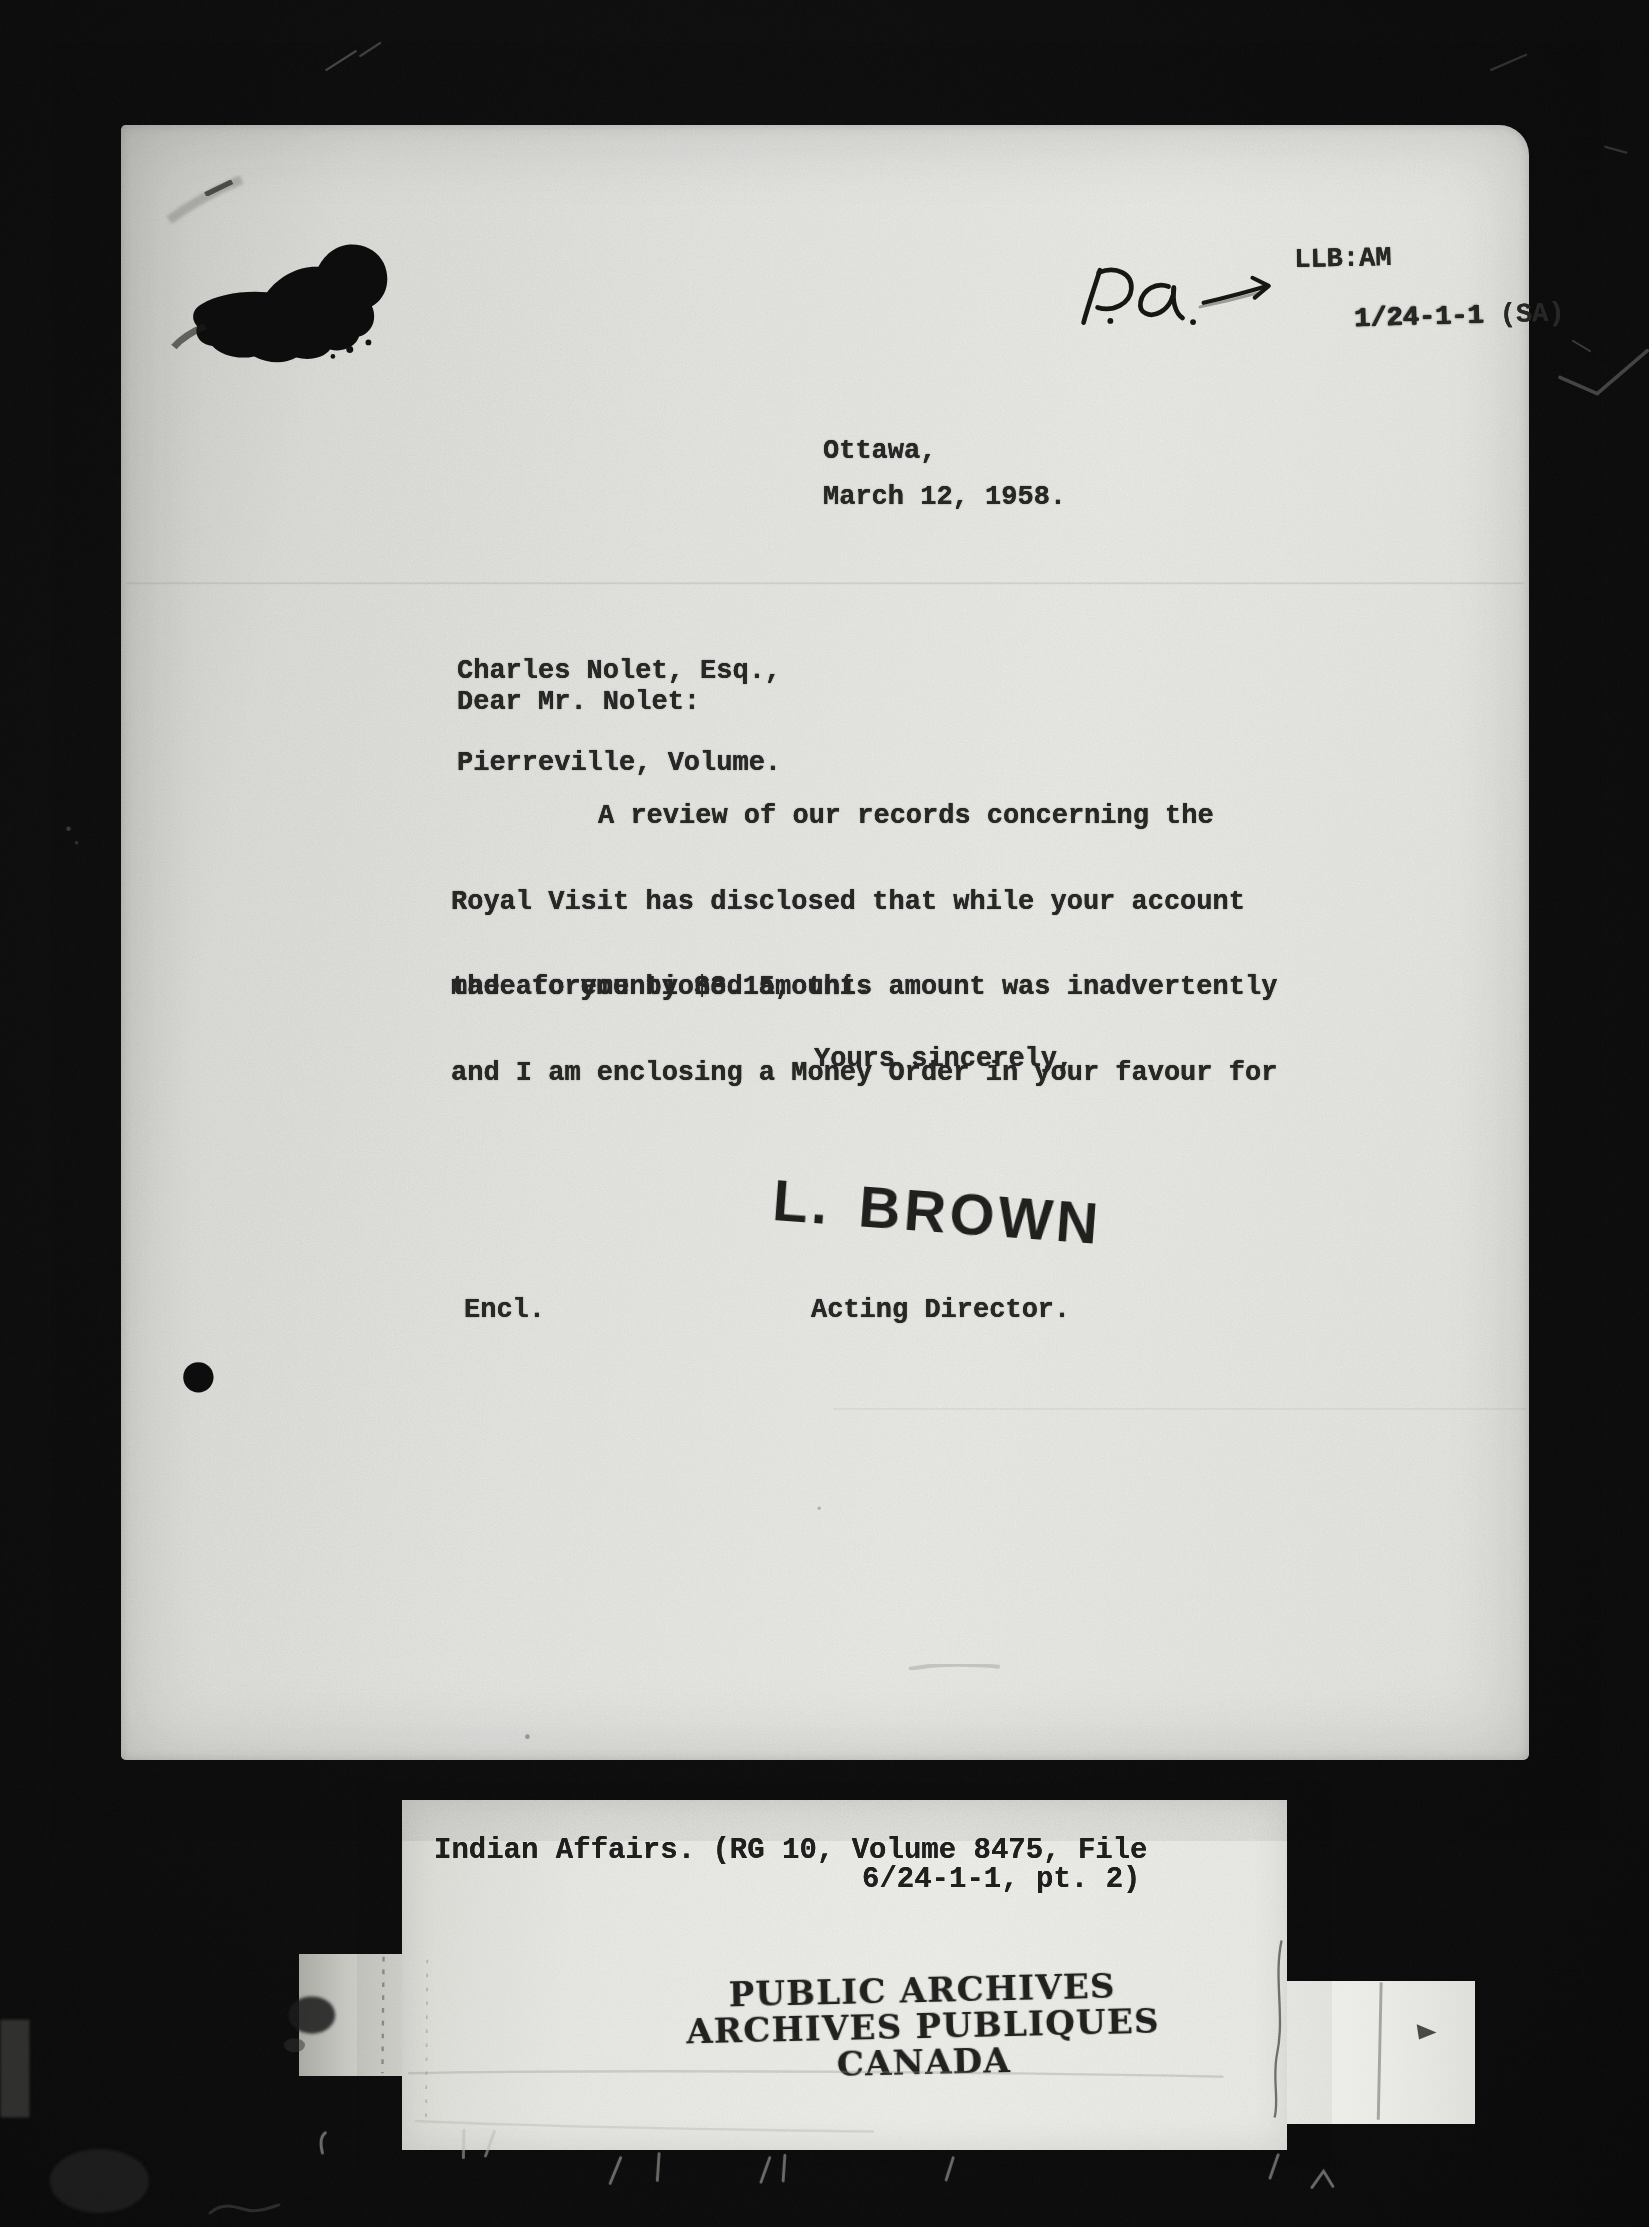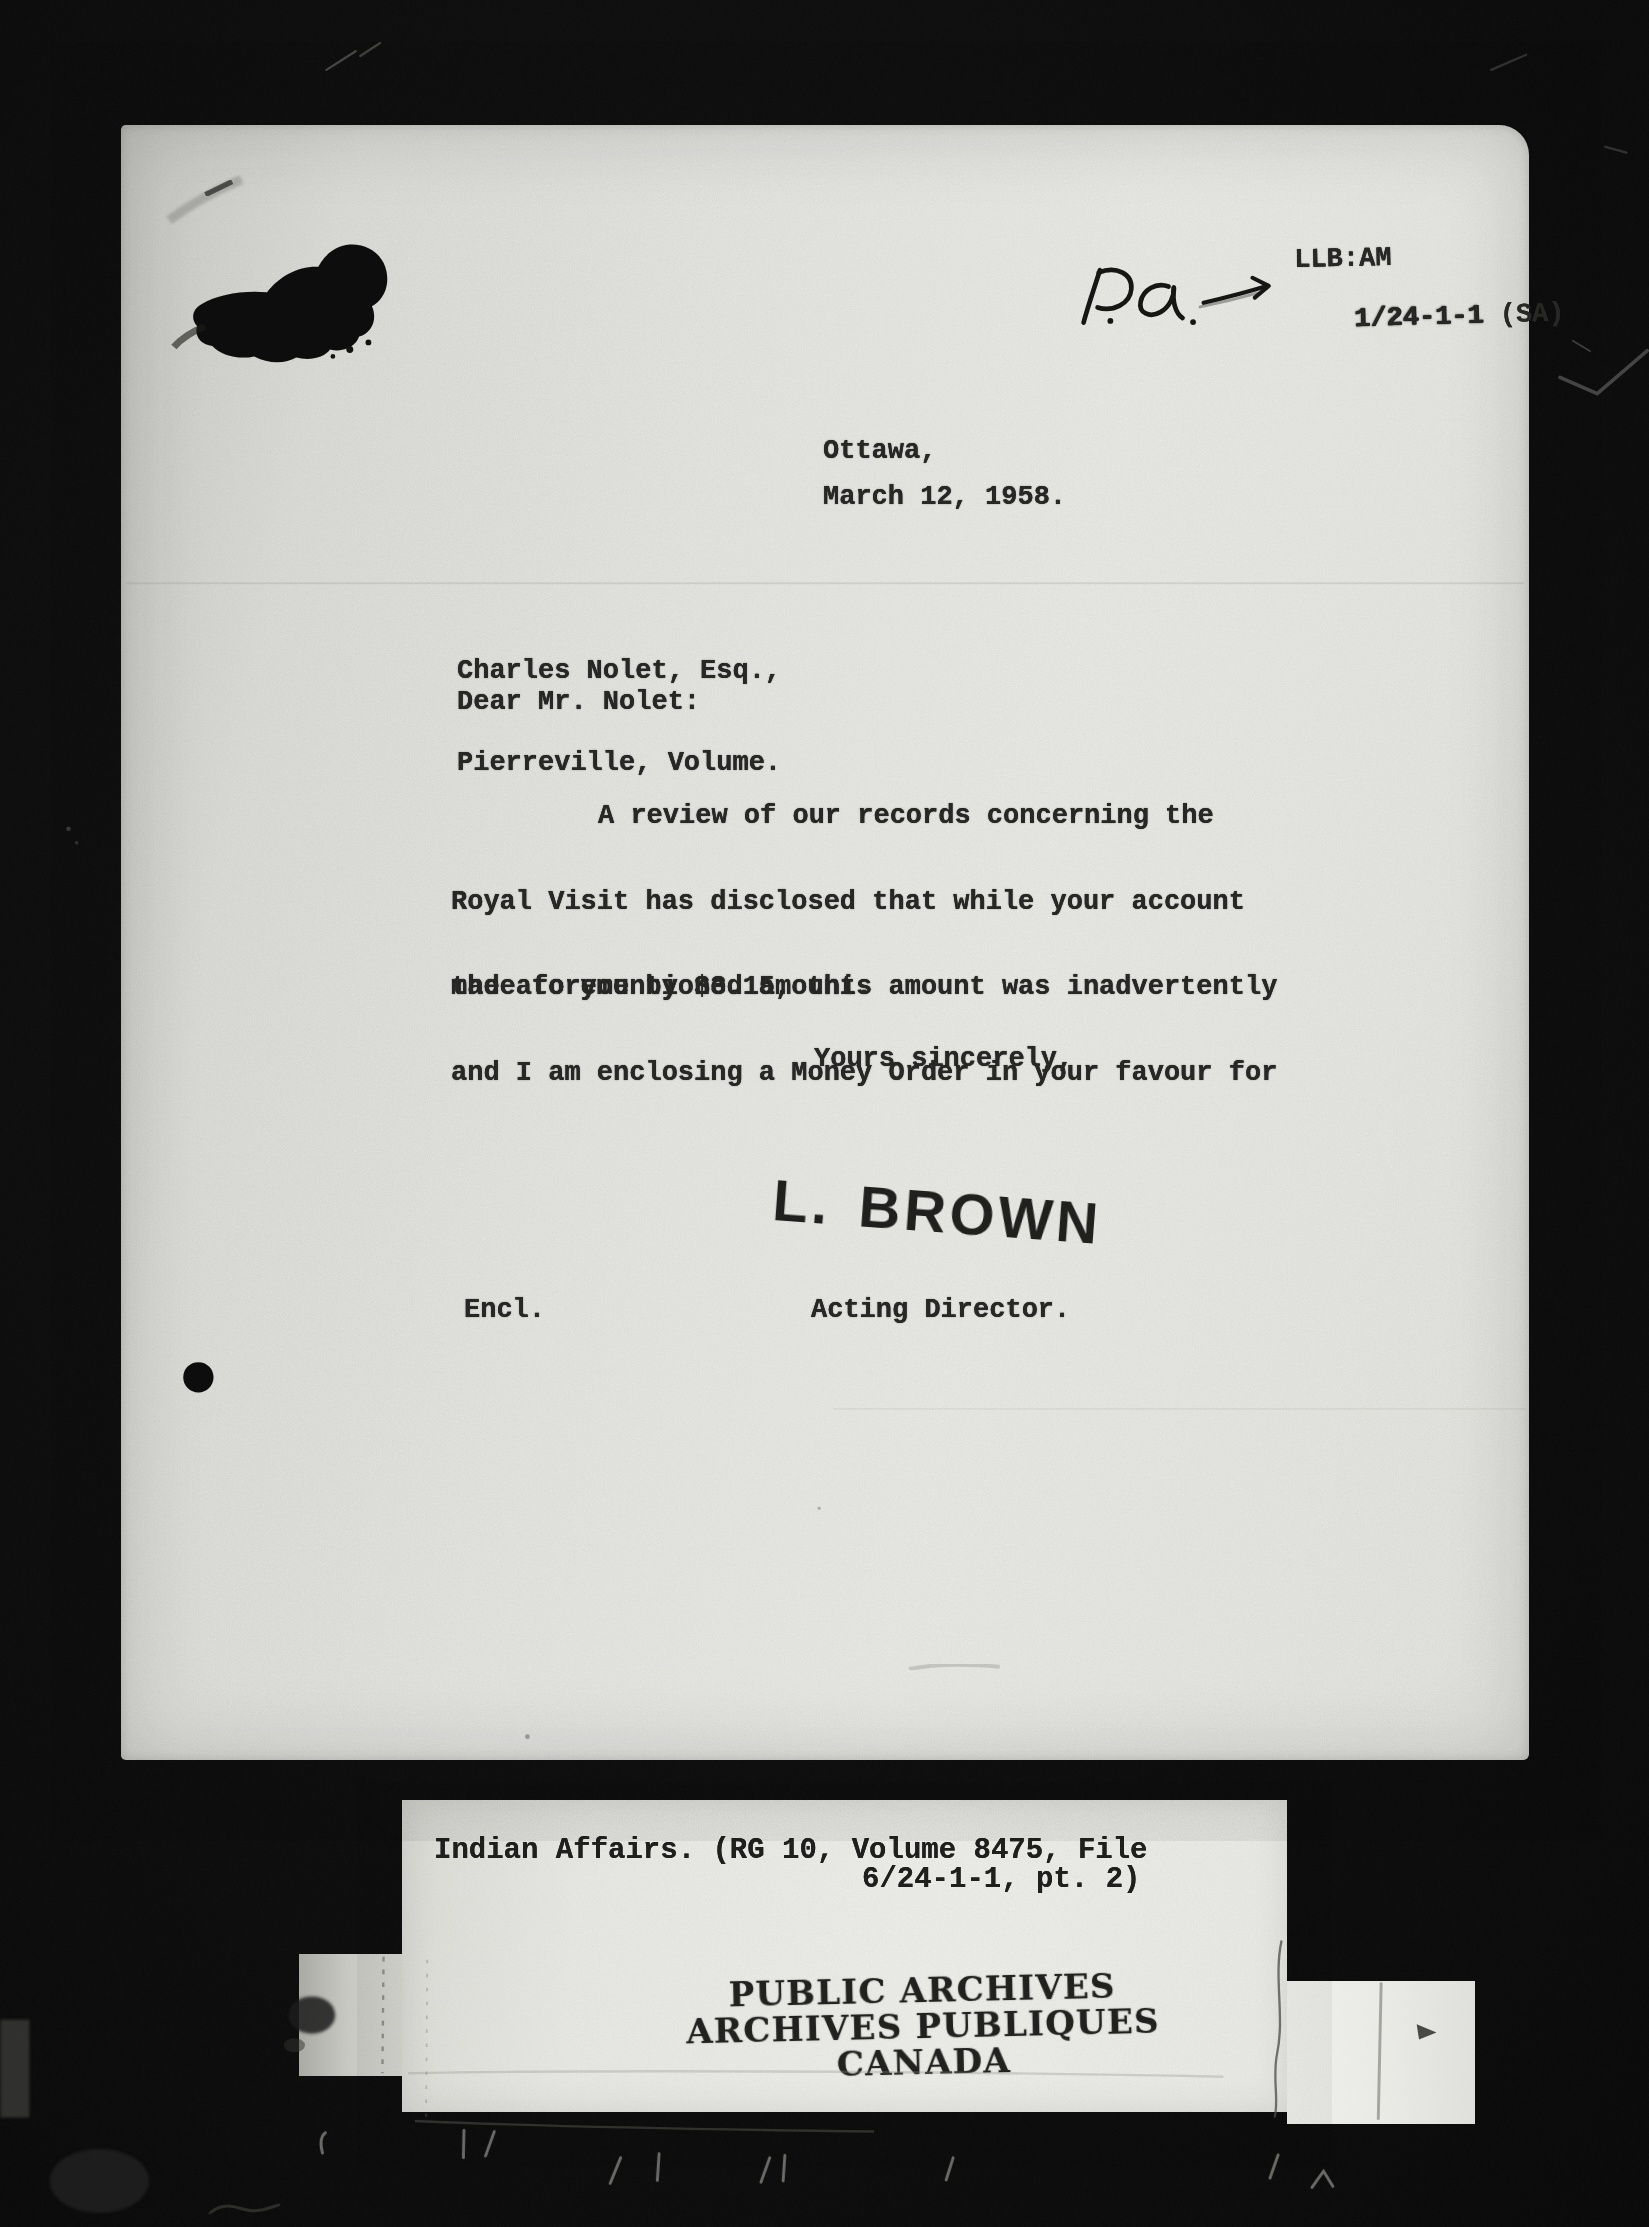--- a/index.html
+++ b/index.html
@@ -31,21 +31,21 @@
   .file-suffix{text-shadow:0 0 0.6px #222;}
   .stamp-name{
     position:absolute;
     font-family:"Liberation Sans", sans-serif;font-weight:700;font-size:58px;line-height:58px;
     letter-spacing:3.5px;word-spacing:8.2px;color:#1c1c1a;
     transform:rotate(4.2deg);transform-origin:left top;
     filter:blur(0.5px);
   }
   
   .label{
-    position:absolute;left:402px;top:1800px;width:885px;height:312px;
+    position:absolute;left:402px;top:1800px;width:885px;height:350px;
     background:linear-gradient(95deg,#e2e2dd 0%,#efefeb 20%,#f4f4f0 60%,#f0f0ec 100%);
     box-shadow:inset 0 0 35px rgba(50,50,48,.12);
   }
   .label::before{ 
     content:"";position:absolute;left:2.3px;right:2.3px;top:-7.6px;height:8.2px;
     background-image:
       linear-gradient(to bottom right, transparent 49%, #ececе8 50%),
       linear-gradient(to bottom left, transparent 49%, #ececе8 50%);
     background-color:transparent;
     background-size:27px 8.2px;background-repeat:repeat-x;

